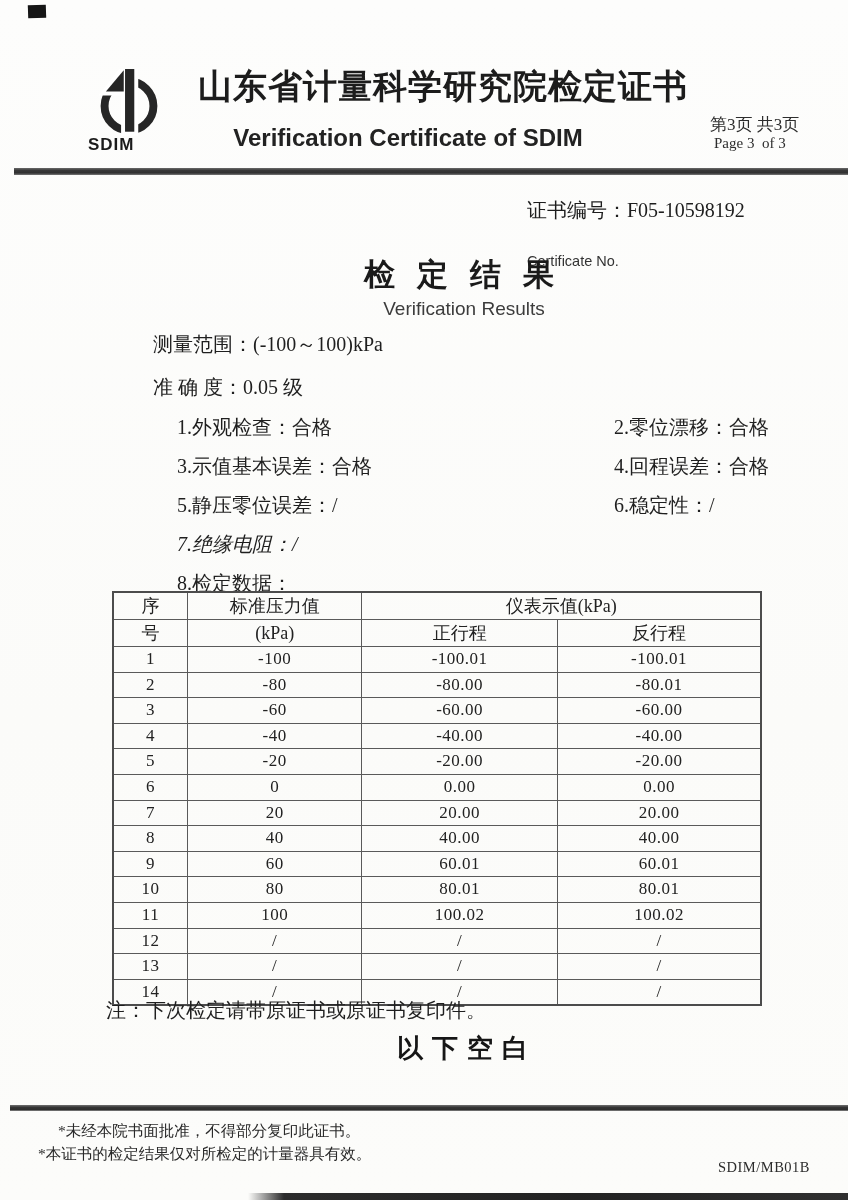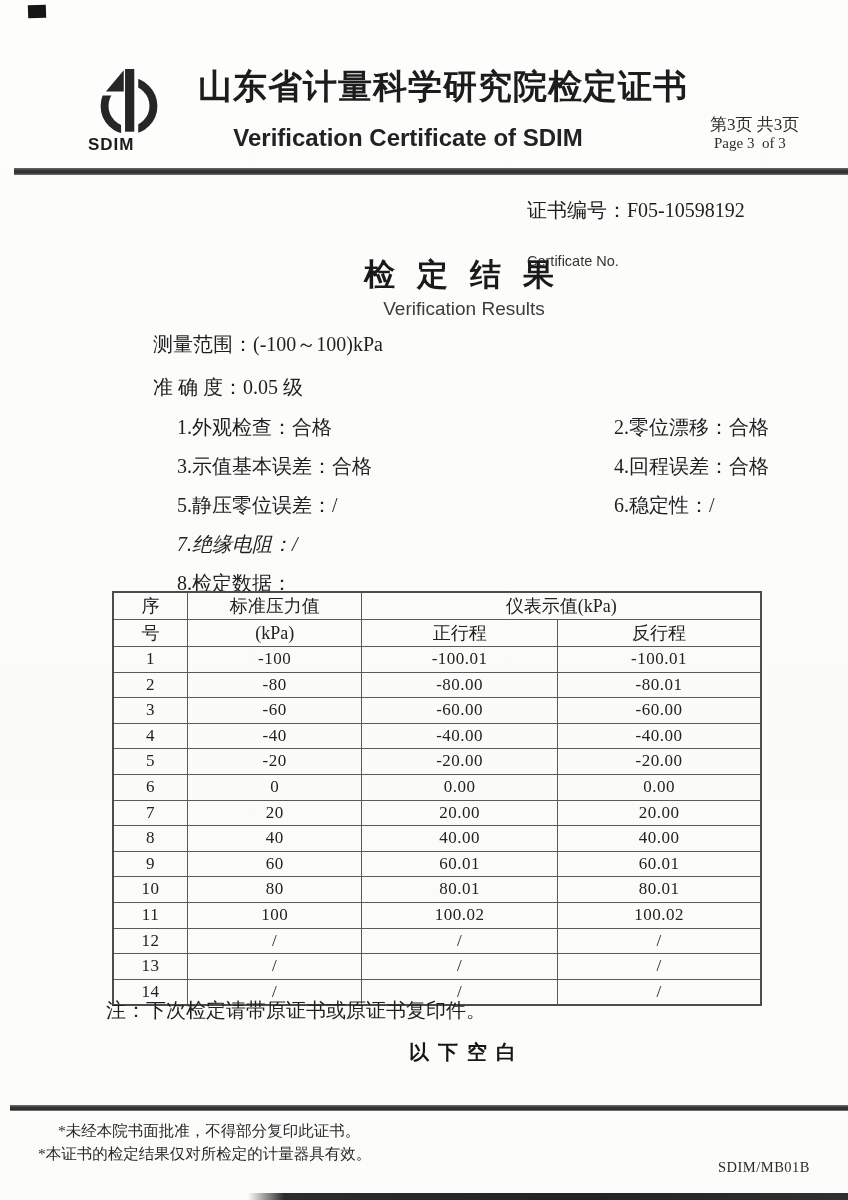--- a/index.html
+++ b/index.html
@@ -63,21 +63,21 @@
     font-weight:normal;color:#222;overflow:hidden;}
   table{border:2px solid #4c4c4c;}
   thead th{height:26px;font-size:18px;line-height:26px;}
   tbody td{height:24.6px;font-size:17px;line-height:24.6px;letter-spacing:0.5px;}
   col.c1{width:11.5%;} col.c2{width:26.9%;} col.c3{width:30.2%;} col.c4{width:31.4%;}
 
   
   .note-line{left:106px;top:997px;font-size:20px;white-space:nowrap;}
   .end-marker{left:0;right:0;top:1031px;text-align:center;padding-left:86px;
     font-family:"Liberation Sans","DejaVu Sans",sans-serif;font-weight:700;
-    font-size:20px;letter-spacing:9px;color:#161616;margin-top:8px;}
+    font-size:26px;letter-spacing:9px;color:#161616;}
 
   
   .rule-bottom{left:10px;top:1105px;width:838px;height:6px;
     background:linear-gradient(180deg,#707070 0%,#343434 40%,#2e2e2e 75%,#8a8a8a 100%);}
   .fnote1{left:38px;top:1121px;font-size:15.5px;color:#2a2a2a;margin-left:20px;}
   .fnote2{left:38px;top:1144px;font-size:15.5px;color:#2a2a2a;}
   .form-code{left:718px;top:1159px;font-size:14.5px;color:#2c2c2c;letter-spacing:0.5px;}
 </style>
 </head>
 <body>

